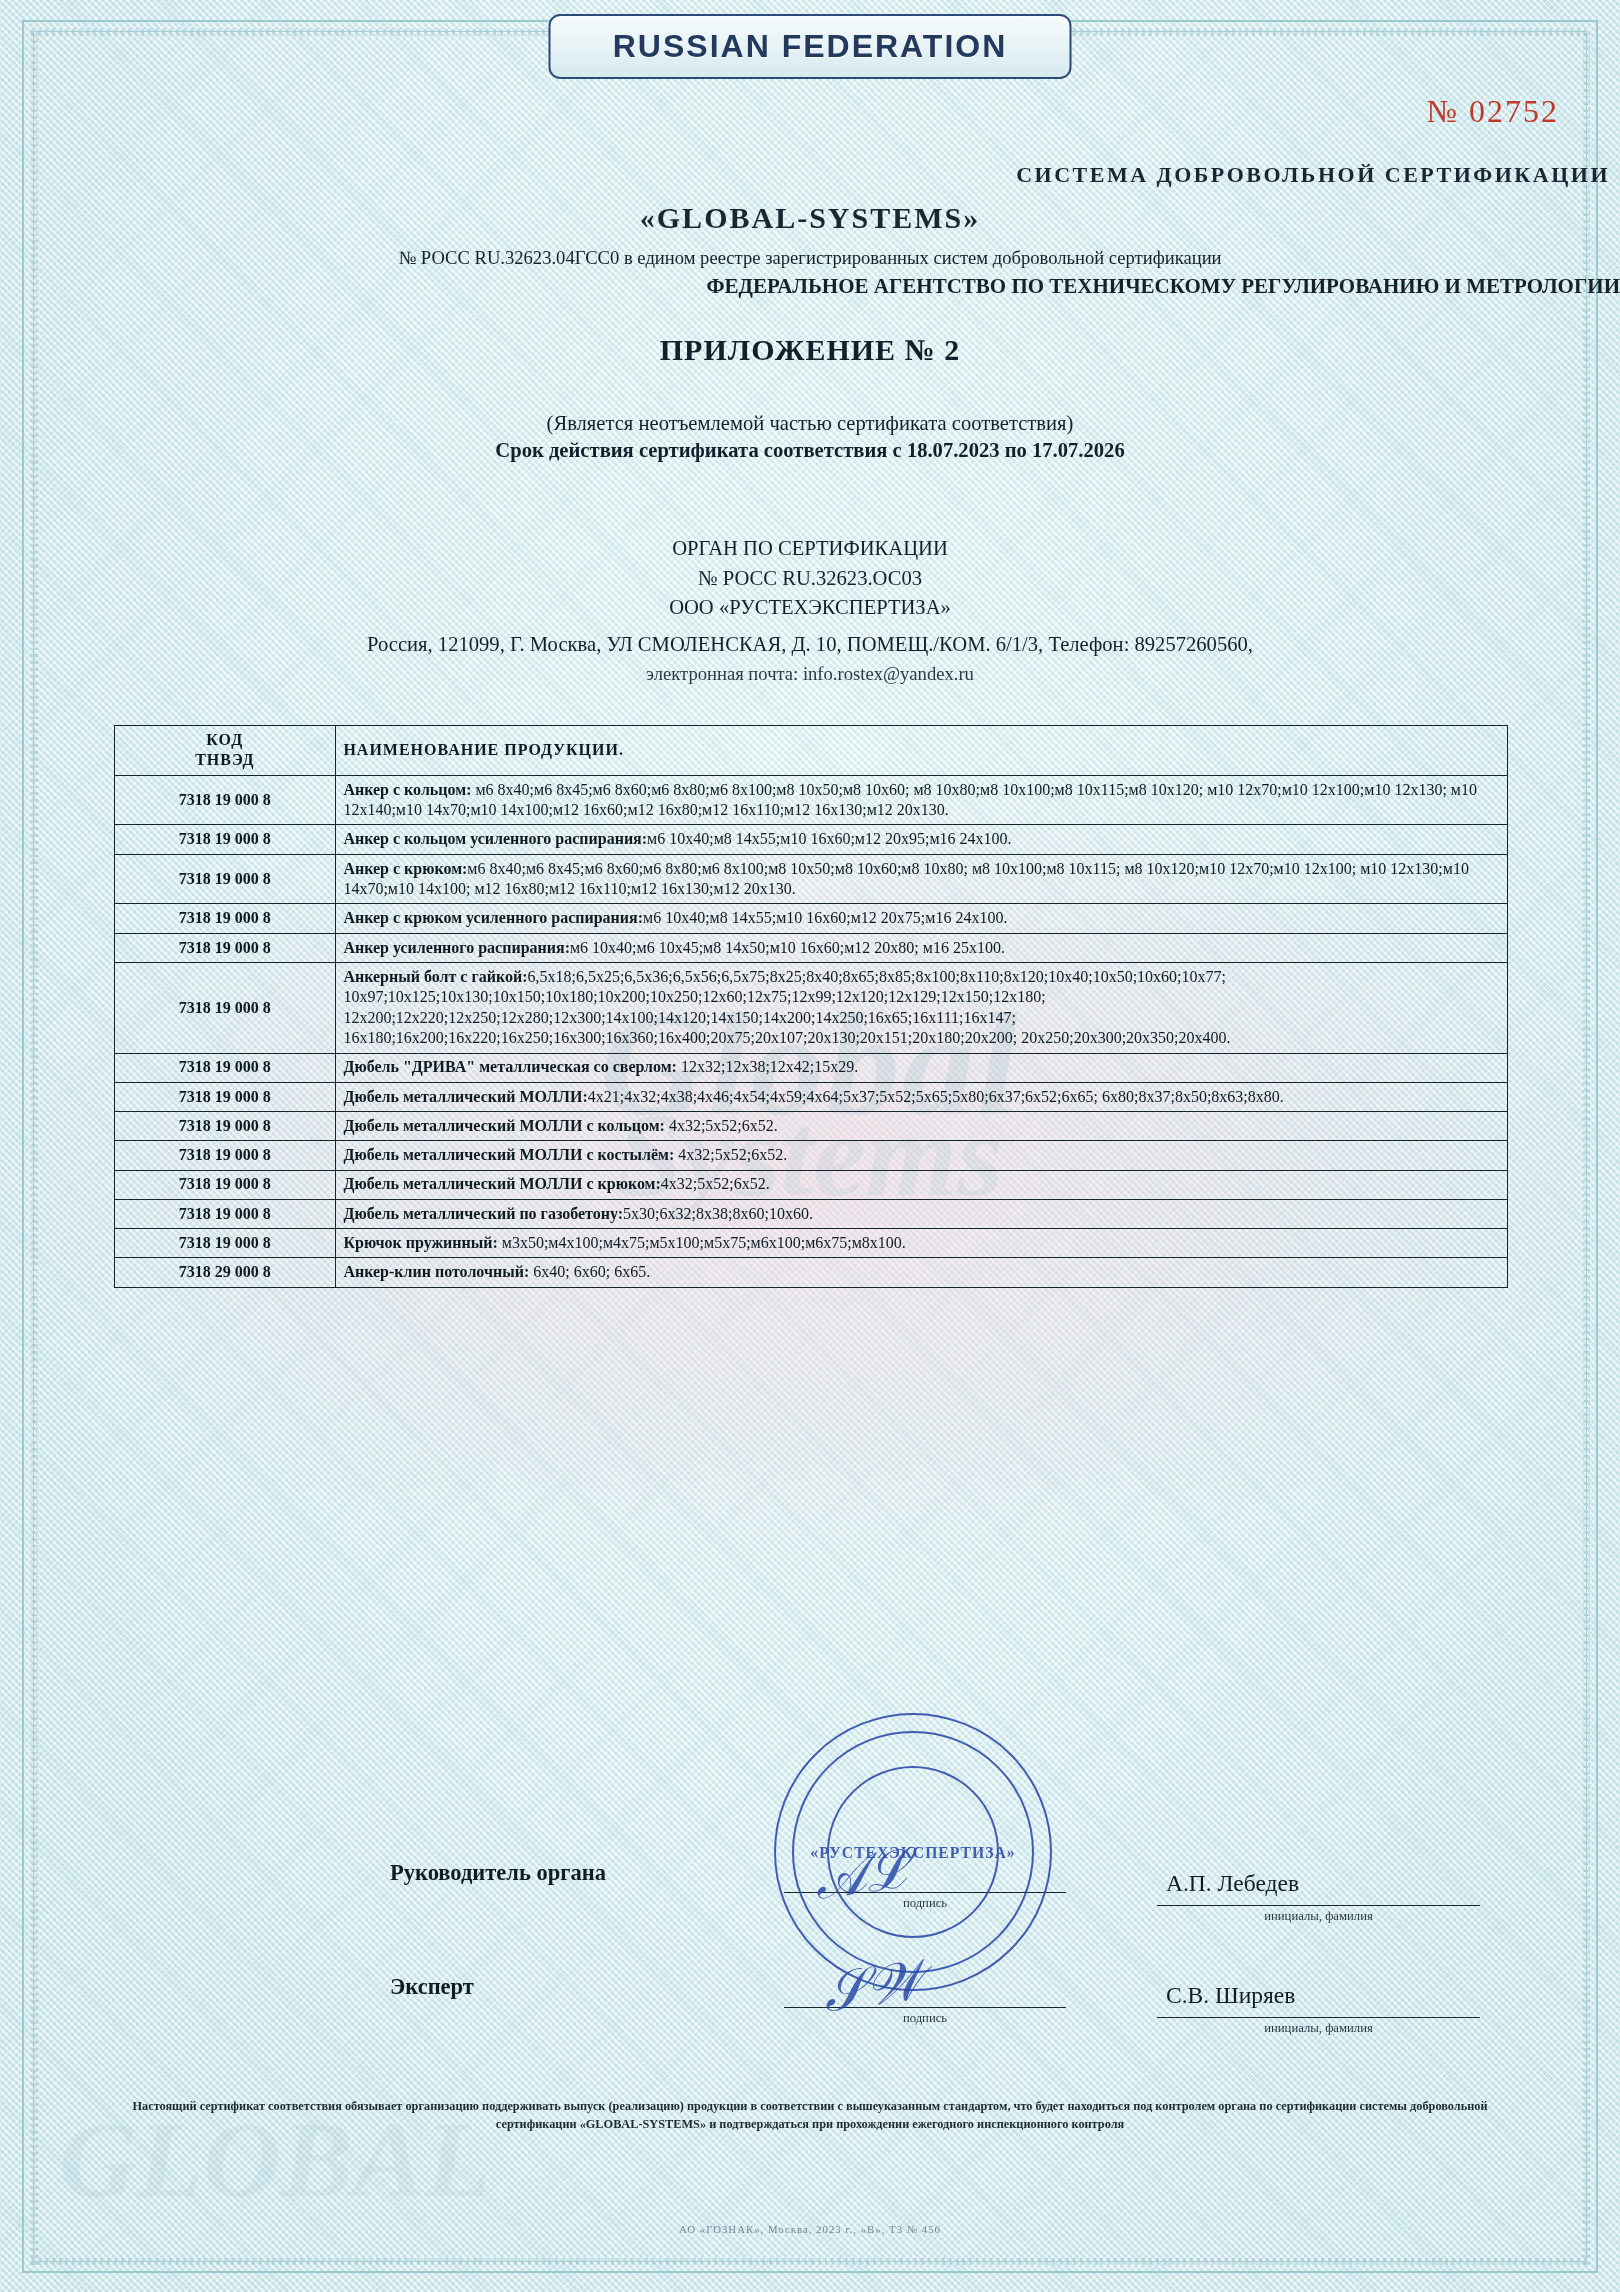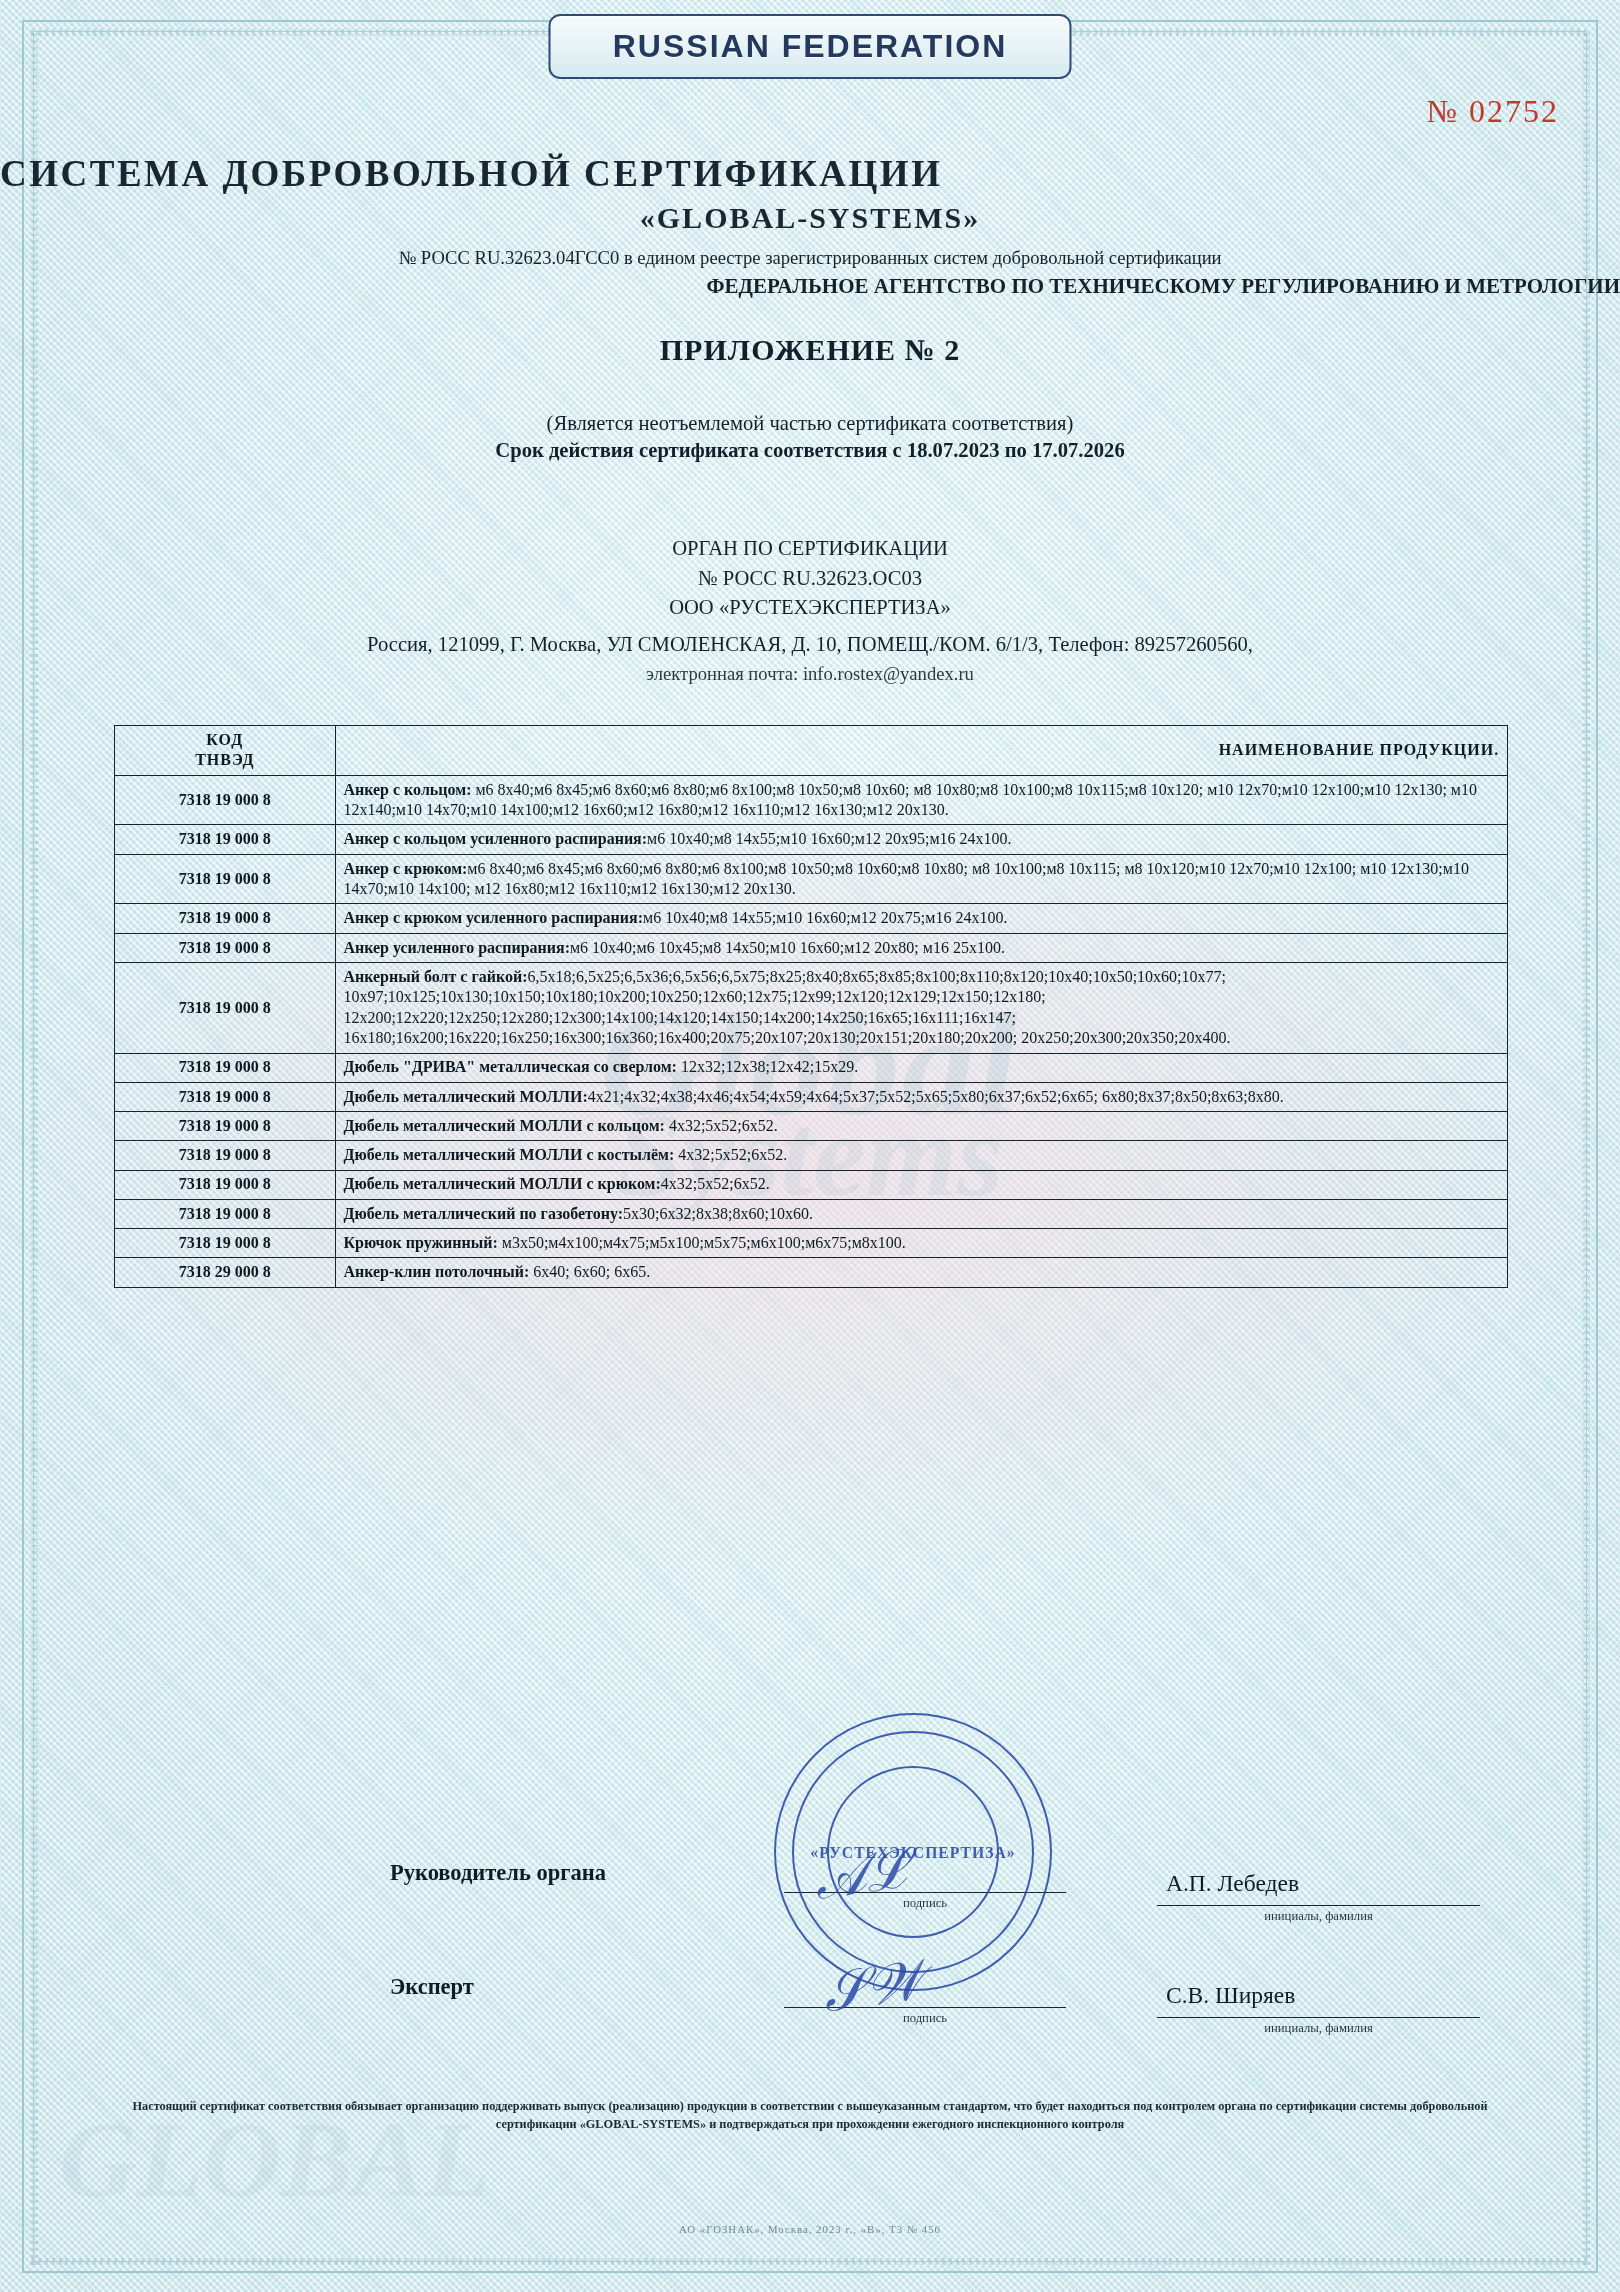--- a/index.html
+++ b/index.html
@@ -83,22 +83,22 @@
     text-shadow:0 1px 0 rgba(255,255,255,0.8);
   }
   .docnum{
     position:absolute;right:61px;top:93px;
     font-family:"Liberation Serif", serif;
     font-size:32px;letter-spacing:2px;
     color:#c0392b;
   }
   h1.sys{
     position:absolute;left:0;right:0;top:152px;
-    margin:0;text-align:left;
-    font-size:37px;font-weight:bold;letter-spacing:2.5px;color:#1a2733;
+    margin:10px;text-align:right;
+    font-size:22px;font-weight:bold;letter-spacing:2.5px;color:#1a2733;
   }
   .sys2{
     position:absolute;left:0;right:0;top:201px;text-align:center;
     font-size:30px;font-weight:bold;letter-spacing:2px;color:#1a2733;
   }
   .reg{
     position:absolute;left:0;right:0;top:247px;text-align:center;
     font-size:18.6px;color:#152029;
   }
   .agency{
@@ -129,21 +129,21 @@
     font-size:16px;
     color:#0e1a22;
     vertical-align:middle;
     line-height:1.28;
   }
   th.hcode{
     width:204px;text-align:center;font-size:21.6px;font-weight:bold;letter-spacing:1px;
     padding:7.8px 3.9px;
   }
   th.hname{
-    text-align:right;font-size:22.5px;font-weight:bold;letter-spacing:1px;
+    text-align:left;font-size:22.5px;font-weight:bold;letter-spacing:1px;
   }
   td.code{
     width:204px;text-align:center;font-weight:bold;font-size:18.6px;white-space:nowrap;
   }
   .nm{font-weight:bold;}
   
   .sig-role1{position:absolute;left:390px;top:1860px;font-size:22.5px;font-weight:bold;color:#101c24;}
   .sig-role2{position:absolute;left:390px;top:1974px;font-size:22.5px;font-weight:bold;color:#101c24;}
   .sig-line1{position:absolute;left:784px;top:1892px;width:282px;border-bottom:1px solid #1a2730;}
   .sig-cap1{position:absolute;left:784px;top:1896px;width:282px;text-align:center;font-size:12.7px;color:#2a3a44;}

